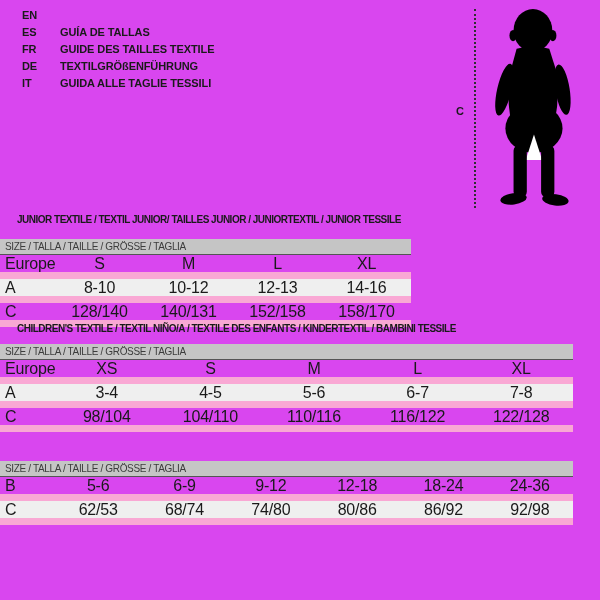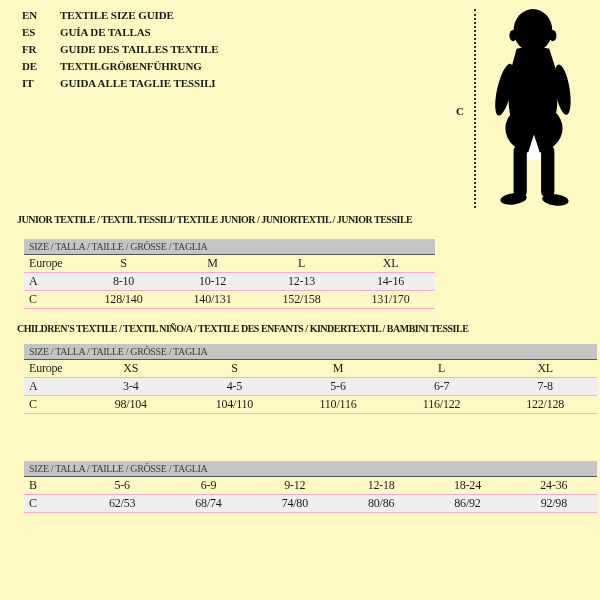--- a/index.html
+++ b/index.html
@@ -1,68 +1,67 @@
 <!DOCTYPE html>
 <html><head>
 <meta charset="utf-8">
 <style>
   html,body { margin:0; padding:0; background:#fff; }
   .page {
-    position:relative; width:600px; height:600px; background:#fef9c3;
-    font-family:Liberation Serif, serif; color:#1a1a1a; overflow:hidden;
+    position:relative; width:600px; height:600px; background:#d946ef;
+    font-family:Liberation Sans, sans-serif; color:#1a1a1a; overflow:hidden;
   }
 
   
   .lang-block { position:absolute; top:7px; left:22px; }
   .lang-row { display:flex; font-weight:bold; font-size:11px; line-height:17px; letter-spacing:-0.1px; }
   .lang-code { width:38px; }
 
   
   .measure-line { position:absolute; left:474px; top:9px; height:199px; width:0; border-left:2px dotted #2f2f2f; }
   .height-label { position:absolute; left:456px; top:105px; font-weight:bold; font-size:11px; }
   .baby-svg { position:absolute; left:484px; top:8px; }
 
   
   .tbl-title { position:absolute; left:17px; font-weight:bold; font-size:10px; letter-spacing:-0.5px; line-height:14.5px; }
   .t1-title { top:213px; }
   .t2-title { top:322px;text-align:right; }
   .t3-title { top:426px; }
 
   
-  .tbl { position:absolute; left:24px; }
+  .tbl { position:absolute; left:0; }
   .tbl-1 { top:239px; width:411px; }
   .tbl-2 { top:344px; width:573px; }
   .tbl-3 { top:461px; width:573px; }
   .size-bar {
     background:#c5c5c5; border-bottom:1px solid #555;
     height:15px; line-height:15px; padding-left:5px;
     font-size:10px; letter-spacing:-0.35px; color:#3c3c3c;
   }
   table { width:100%; border-collapse:collapse; table-layout:fixed; }
   col.label-col { width:55px; }
   td {
     height:17px; line-height:17px; padding:0; text-align:center;
-    font-size:12px; letter-spacing:-0.2px; border-bottom:1px solid #f9a8d4;
+    font-size:16px; letter-spacing:-0.2px; border-bottom:7px solid #f9a8d4;
   }
   td.lbl { text-align:left; padding-left:5px; }
   tr.stripe td { background:#efefef; }
 
   
   .legend { position:absolute; top:538px; left:17px; }
   .legend-line { font-weight:bold; font-size:10px; letter-spacing:-0.4px; line-height:14.8px; }
 </style>
 </head>
 <body>
 
 <div class="page">
 
   <div class="lang-block">
     <div class="lang-row">
       <span class="lang-code">EN</span>
-      <span class="lang-title">TEXTILE SIZE GUIDE</span>
     </div>
     <div class="lang-row">
       <span class="lang-code">ES</span>
       <span class="lang-title">GUÍA DE TALLAS</span>
     </div>
     <div class="lang-row">
       <span class="lang-code">FR</span>
       <span class="lang-title">GUIDE DES TAILLES TEXTILE</span>
     </div>
     <div class="lang-row">
@@ -87,21 +86,21 @@
       <ellipse cx="76" cy="80" rx="7" ry="25" transform="rotate(-9 76 80)"></ellipse>
       <ellipse cx="48" cy="118" rx="28" ry="24"></ellipse>
       <path d="M48 124 L40 149 L56 149 Z" fill="#ffffff"></path>
       <rect x="28" y="134" width="13" height="52" rx="6"></rect>
       <rect x="55" y="134" width="13" height="52" rx="6"></rect>
       <ellipse cx="28" cy="187" rx="13" ry="5.5" transform="rotate(-7 28 187)"></ellipse>
       <ellipse cx="69" cy="188" rx="13" ry="5.5" transform="rotate(7 69 188)"></ellipse>
     </g>
   </svg>
 
-  <div class="tbl-title t1-title">JUNIOR TEXTILE / TEXTIL TESSILI/ TEXTILE JUNIOR / JUNIORTEXTIL / JUNIOR TESSILE</div>
+  <div class="tbl-title t1-title">JUNIOR TEXTILE / TEXTIL JUNIOR/ TAILLES JUNIOR / JUNIORTEXTIL / JUNIOR TESSILE</div>
   <div class="tbl tbl-1">
     <div class="size-bar">SIZE / TALLA / TAILLE / GRÖSSE / TAGLIA</div>
     <table>
       <colgroup>
           <col class="label-col">
           <col>
           <col>
           <col>
           <col>
         </colgroup>
@@ -118,21 +117,21 @@
         <td>8-10</td>
         <td>10-12</td>
         <td>12-13</td>
         <td>14-16</td>
       </tr>
       <tr>
         <td class="lbl">C</td>
         <td>128/140</td>
         <td>140/131</td>
         <td>152/158</td>
-        <td>131/170</td>
+        <td>158/170</td>
       </tr>
     </tbody>
       </table>
   </div>
 
   <div class="tbl-title t2-title">CHILDREN'S TEXTILE / TEXTIL NIÑO/A / TEXTILE DES ENFANTS / KINDERTEXTIL / BAMBINI TESSILE</div>
   <div class="tbl tbl-2">
     <div class="size-bar">SIZE / TALLA / TAILLE / GRÖSSE / TAGLIA</div>
     <table>
       <colgroup>

